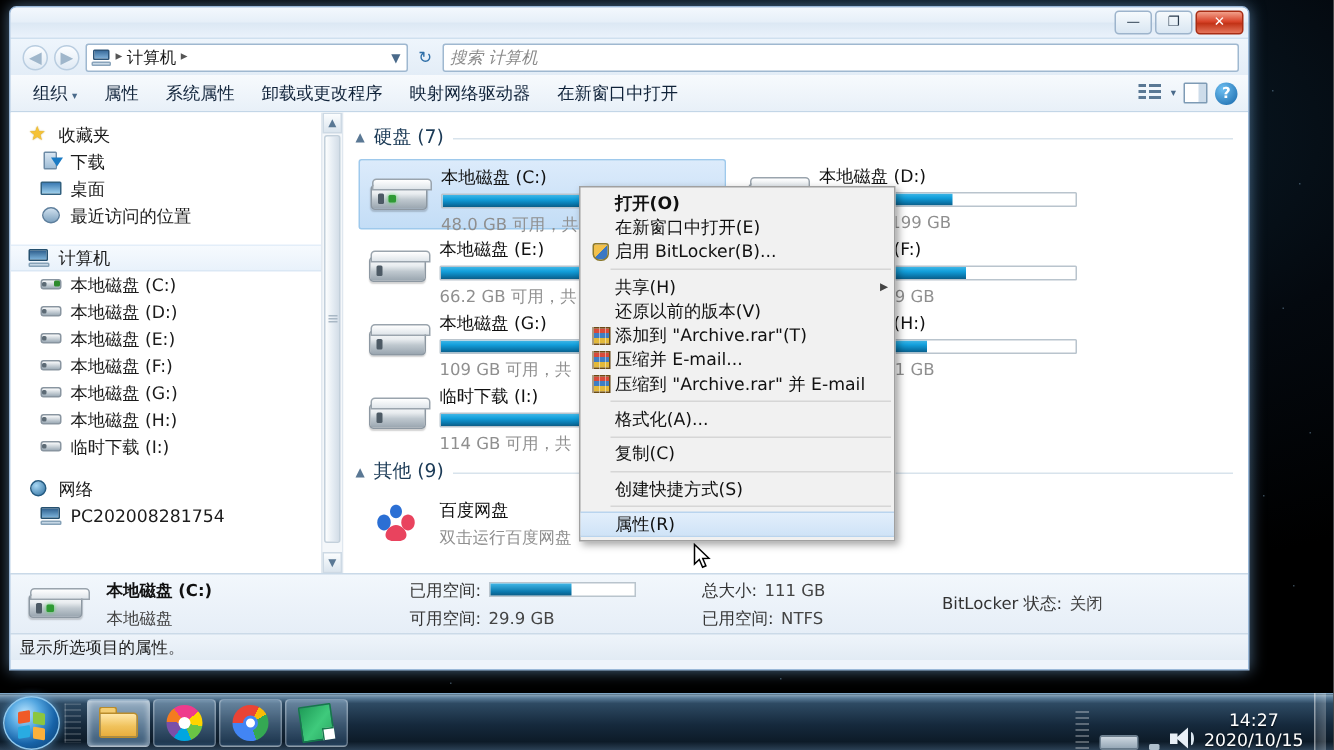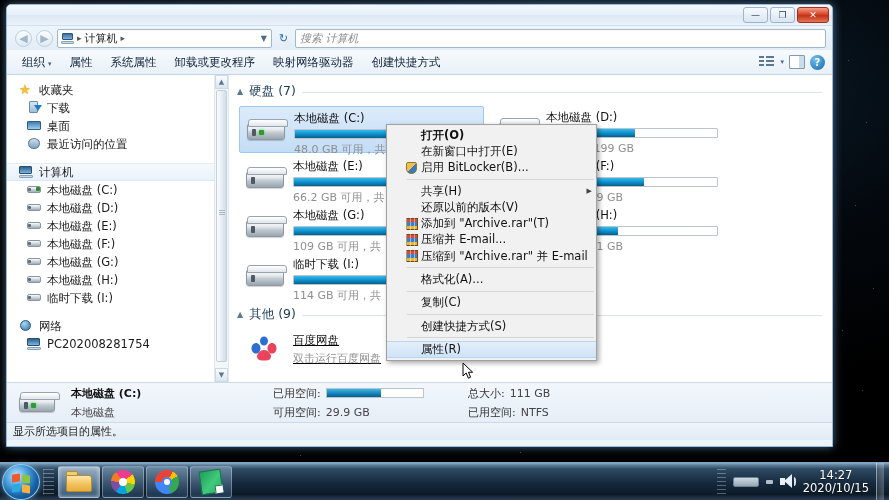--- a/index.html
+++ b/index.html
@@ -169,21 +169,21 @@
     background:linear-gradient(to bottom,#ffffff,#dfe5ea); border:1px solid #9aa4ad; border-radius:3px 3px 0 0; }
   .drv u { position:absolute; left:4px; top:5px; width:4px; height:7px; background:#4d5a65; border-radius:1px; }
   .drv b { position:absolute; left:11px; top:6px; width:5px; height:5px; background:#2f9a34; border-radius:1px; box-shadow:0 0 3px #57d45c; }
 
   .tmeta { flex:1; min-width:0; padding-top:1px; }
   .tname { font-size:11.5px; color:#111; white-space:nowrap; margin-bottom:3px; }
   .bar { width:172px; height:10px; background:#fff; border:1px solid #b9c4cd; border-radius:1px; overflow:hidden; }
   .bar i { display:block; height:100%; background:linear-gradient(to bottom,#3fb6e6 0%,#13a0dc 35%,#0a78ad 75%,#0c5d87 100%); }
   .tfree { font-size:11px; color:#8f8f8f; margin-top:3px; white-space:nowrap; }
 
-  .otherwrap { padding-left:6px;text-decoration:underline; }
+  .otherwrap { padding-left:6px; }
   .tile.app .appic { flex:0 0 42px; height:40px; position:relative; margin-top:2px; }
   .bdlogo { position:absolute; left:4px; top:4px; width:32px; height:30px; }
 
   
   .details {
     height:40px; background:linear-gradient(to bottom,#f2f7fc,#e6eef7);
     border-top:1px solid #c9d9e8; display:flex; align-items:center; padding:0 8px; gap:10px;
   }
   .dic { flex:0 0 46px; height:32px; position:relative; }
   .dic .drv { top:9px; left:4px; width:36px; height:16px; }
@@ -203,21 +203,21 @@
   }
 
   
   #ctxmenu {
     position:absolute; left:379px; top:119px; width:211px;
     background:#f1f1f1; border:1px solid #a0a0a0;
     box-shadow:2px 2px 5px rgba(0,0,0,.35);
     padding:2px 0;
     z-index:50;
   }
-  .mi { height:16.3px; display:flex; align-items:center; padding:0 4px 0 16px; font-size:11.5px; color:#111; position:relative; }
+  .mi { height:16.3px; display:flex; align-items:center; padding:0 4px 0 5px; font-size:11.5px; color:#111; position:relative; }
   .mi .mic { flex:0 0 18px; height:14px; position:relative; }
   .mi .mtxt { white-space:nowrap; }
   .mi.bold .mtxt { font-weight:bold; }
   .mi.sel { background:linear-gradient(to bottom,#e2eefb,#cfe3f7); border-top:1px solid #b9d4ee; border-bottom:1px solid #b9d4ee; }
   .mi .arrow { margin-left:auto; font-size:7px; color:#444; }
   .msep { height:1px; background:#d6d6d6; margin:3px 2px 3px 20px; }
   .ic-shield i {
     position:absolute; left:3px; top:1px; width:11px; height:12px;
     background:linear-gradient(135deg,#f2c14b 0 50%,#3b78c3 50% 100%);
     border:1px solid #8c7a2e; border-radius:2px 2px 5px 5px;
@@ -269,21 +269,21 @@
   .chromeic:after { content:""; position:absolute; left:7px; top:7px; width:10px; height:10px; border-radius:50%; background:#fff; border:2px solid #4285f4; box-sizing:border-box; }
 
   .pinwheel { width:24px; height:24px; border-radius:50%; position:relative;
     background:conic-gradient(#ef3b8c 0 14%,#ffd400 14% 28%,#6ac445 28% 44%,#00a6e0 44% 60%,#7b4fa8 60% 76%,#f47b20 76% 90%,#ef3b8c 90% 100%); }
   .pinwheel:after { content:""; position:absolute; left:8px; top:8px; width:8px; height:8px; border-radius:50%; background:#fff; }
 
   .noteic { width:22px; height:24px; position:relative; transform:rotate(-8deg); }
   .noteic i { position:absolute; inset:0; background:linear-gradient(135deg,#1f9c58,#3fca7c 55%,#2aa862); border:1px solid #14794a; border-radius:1px; }
   .noteic u { position:absolute; right:0; bottom:0; width:8px; height:8px; background:#fff; border-left:1px solid #14794a; border-top:1px solid #14794a; }
 
-  .tray { margin-left:auto; display:flex; align-items:center; gap:7px; padding-right:5px; height:100%; }
+  .tray { margin-left:auto; display:flex; align-items:flex-end; gap:7px; padding-right:5px; height:100%; }
   .traygrip { width:9px; height:26px; background:repeating-linear-gradient(to bottom,rgba(255,255,255,.30) 0 1px,transparent 1px 4px); }
   .traypill { width:26px; height:10px; background:linear-gradient(to bottom,#cfd9e2,#94a6b5); border:1px solid #6e8191; border-radius:2px; }
   .traydot { width:7px; height:4px; background:#aebecb; border-radius:1px; }
   .spk { width:16px; height:15px; position:relative; }
   .spk i { position:absolute; left:0; top:4px; width:5px; height:7px; background:#e8eff6; }
   .spk u { position:absolute; left:4px; top:0; width:0; height:0; border-top:7px solid transparent; border-bottom:7px solid transparent; border-right:8px solid #e8eff6; }
   .spk s { position:absolute; right:0; top:3px; width:4px; height:9px; border-right:2px solid #dbe6ef; border-radius:0 50% 50% 0 / 0 50% 50% 0; }
   .clock { color:#fff; font-size:11.5px; line-height:13px; text-align:center; min-width:62px; text-shadow:0 1px 1px rgba(0,0,0,.6); }
   .showdesk { width:8px; height:38px; background:linear-gradient(to right,rgba(255,255,255,.10),rgba(255,255,255,.25)); border-left:1px solid rgba(255,255,255,.35); }
 </style>
@@ -331,21 +331,21 @@
   </div>
 
   <div class="cmdbar">
     <div class="cmd">
       <span>组织</span><span class="car">▾</span>
     </div>
     <div class="cmd">属性</div>
     <div class="cmd">系统属性</div>
     <div class="cmd">卸载或更改程序</div>
     <div class="cmd">映射网络驱动器</div>
-    <div class="cmd">创建快捷方式</div>
+    <div class="cmd">在新窗口中打开</div>
     <div class="cmdright">
       <div class="ic-view">
         <span></span>
           <span></span>
           <span></span>
           <em></em>
           <em></em>
           <em></em>
       </div>
       <div class="car" style="font-size:7px;color:#4a6a8a">▾</div>
@@ -644,20 +644,26 @@
       <div class="dcol" style="width:160px">
         <div class="drow">
           <span class="dlabel">总大小:</span>
           <span class="dmuted">111 GB</span>
         </div>
         <div class="drow">
           <span class="dlabel">已用空间:</span>
           <span class="dmuted">NTFS</span>
         </div>
       </div>
+      <div class="dcol">
+        <div class="drow">
+          <span class="dlabel">BitLocker 状态:</span>
+          <span class="dmuted">关闭</span>
+        </div>
+      </div>
     </div>
   </div>
 
   <div class="statusbar">
     <span>显示所选项目的属性。</span>
   </div>
 
   <div id="ctxmenu">
     <div class="mi bold">
       <span class="mic"></span>

